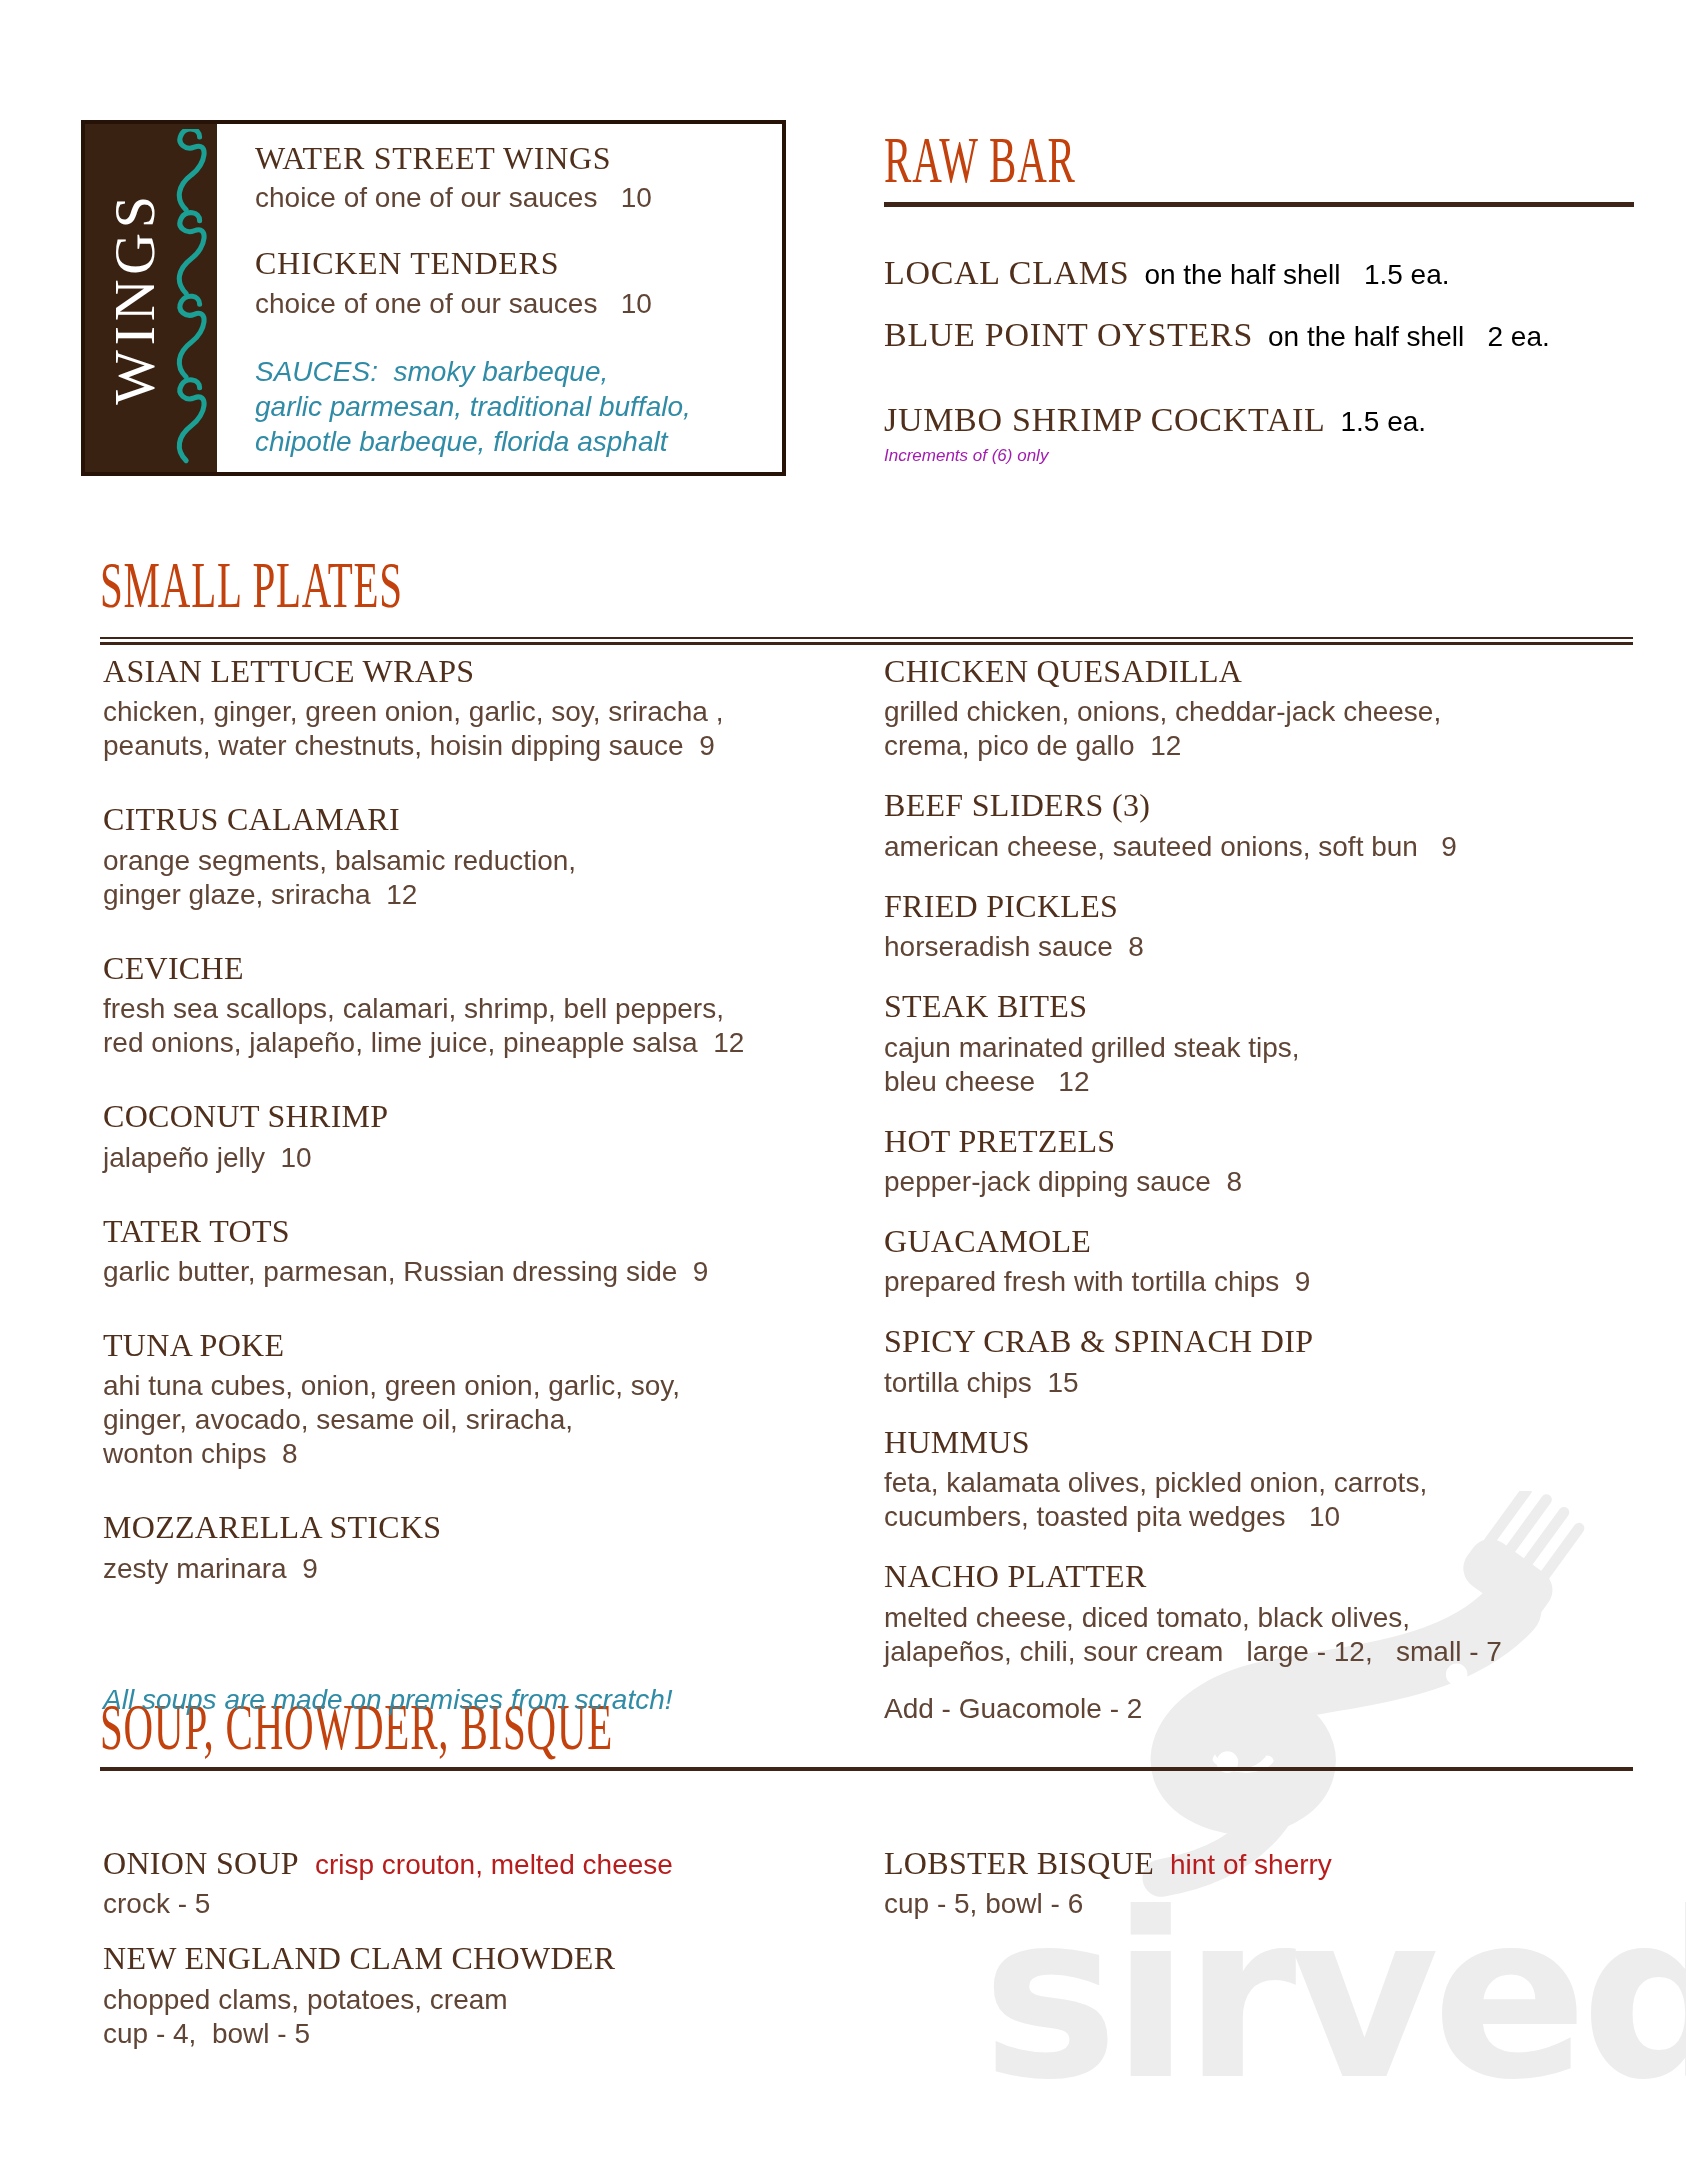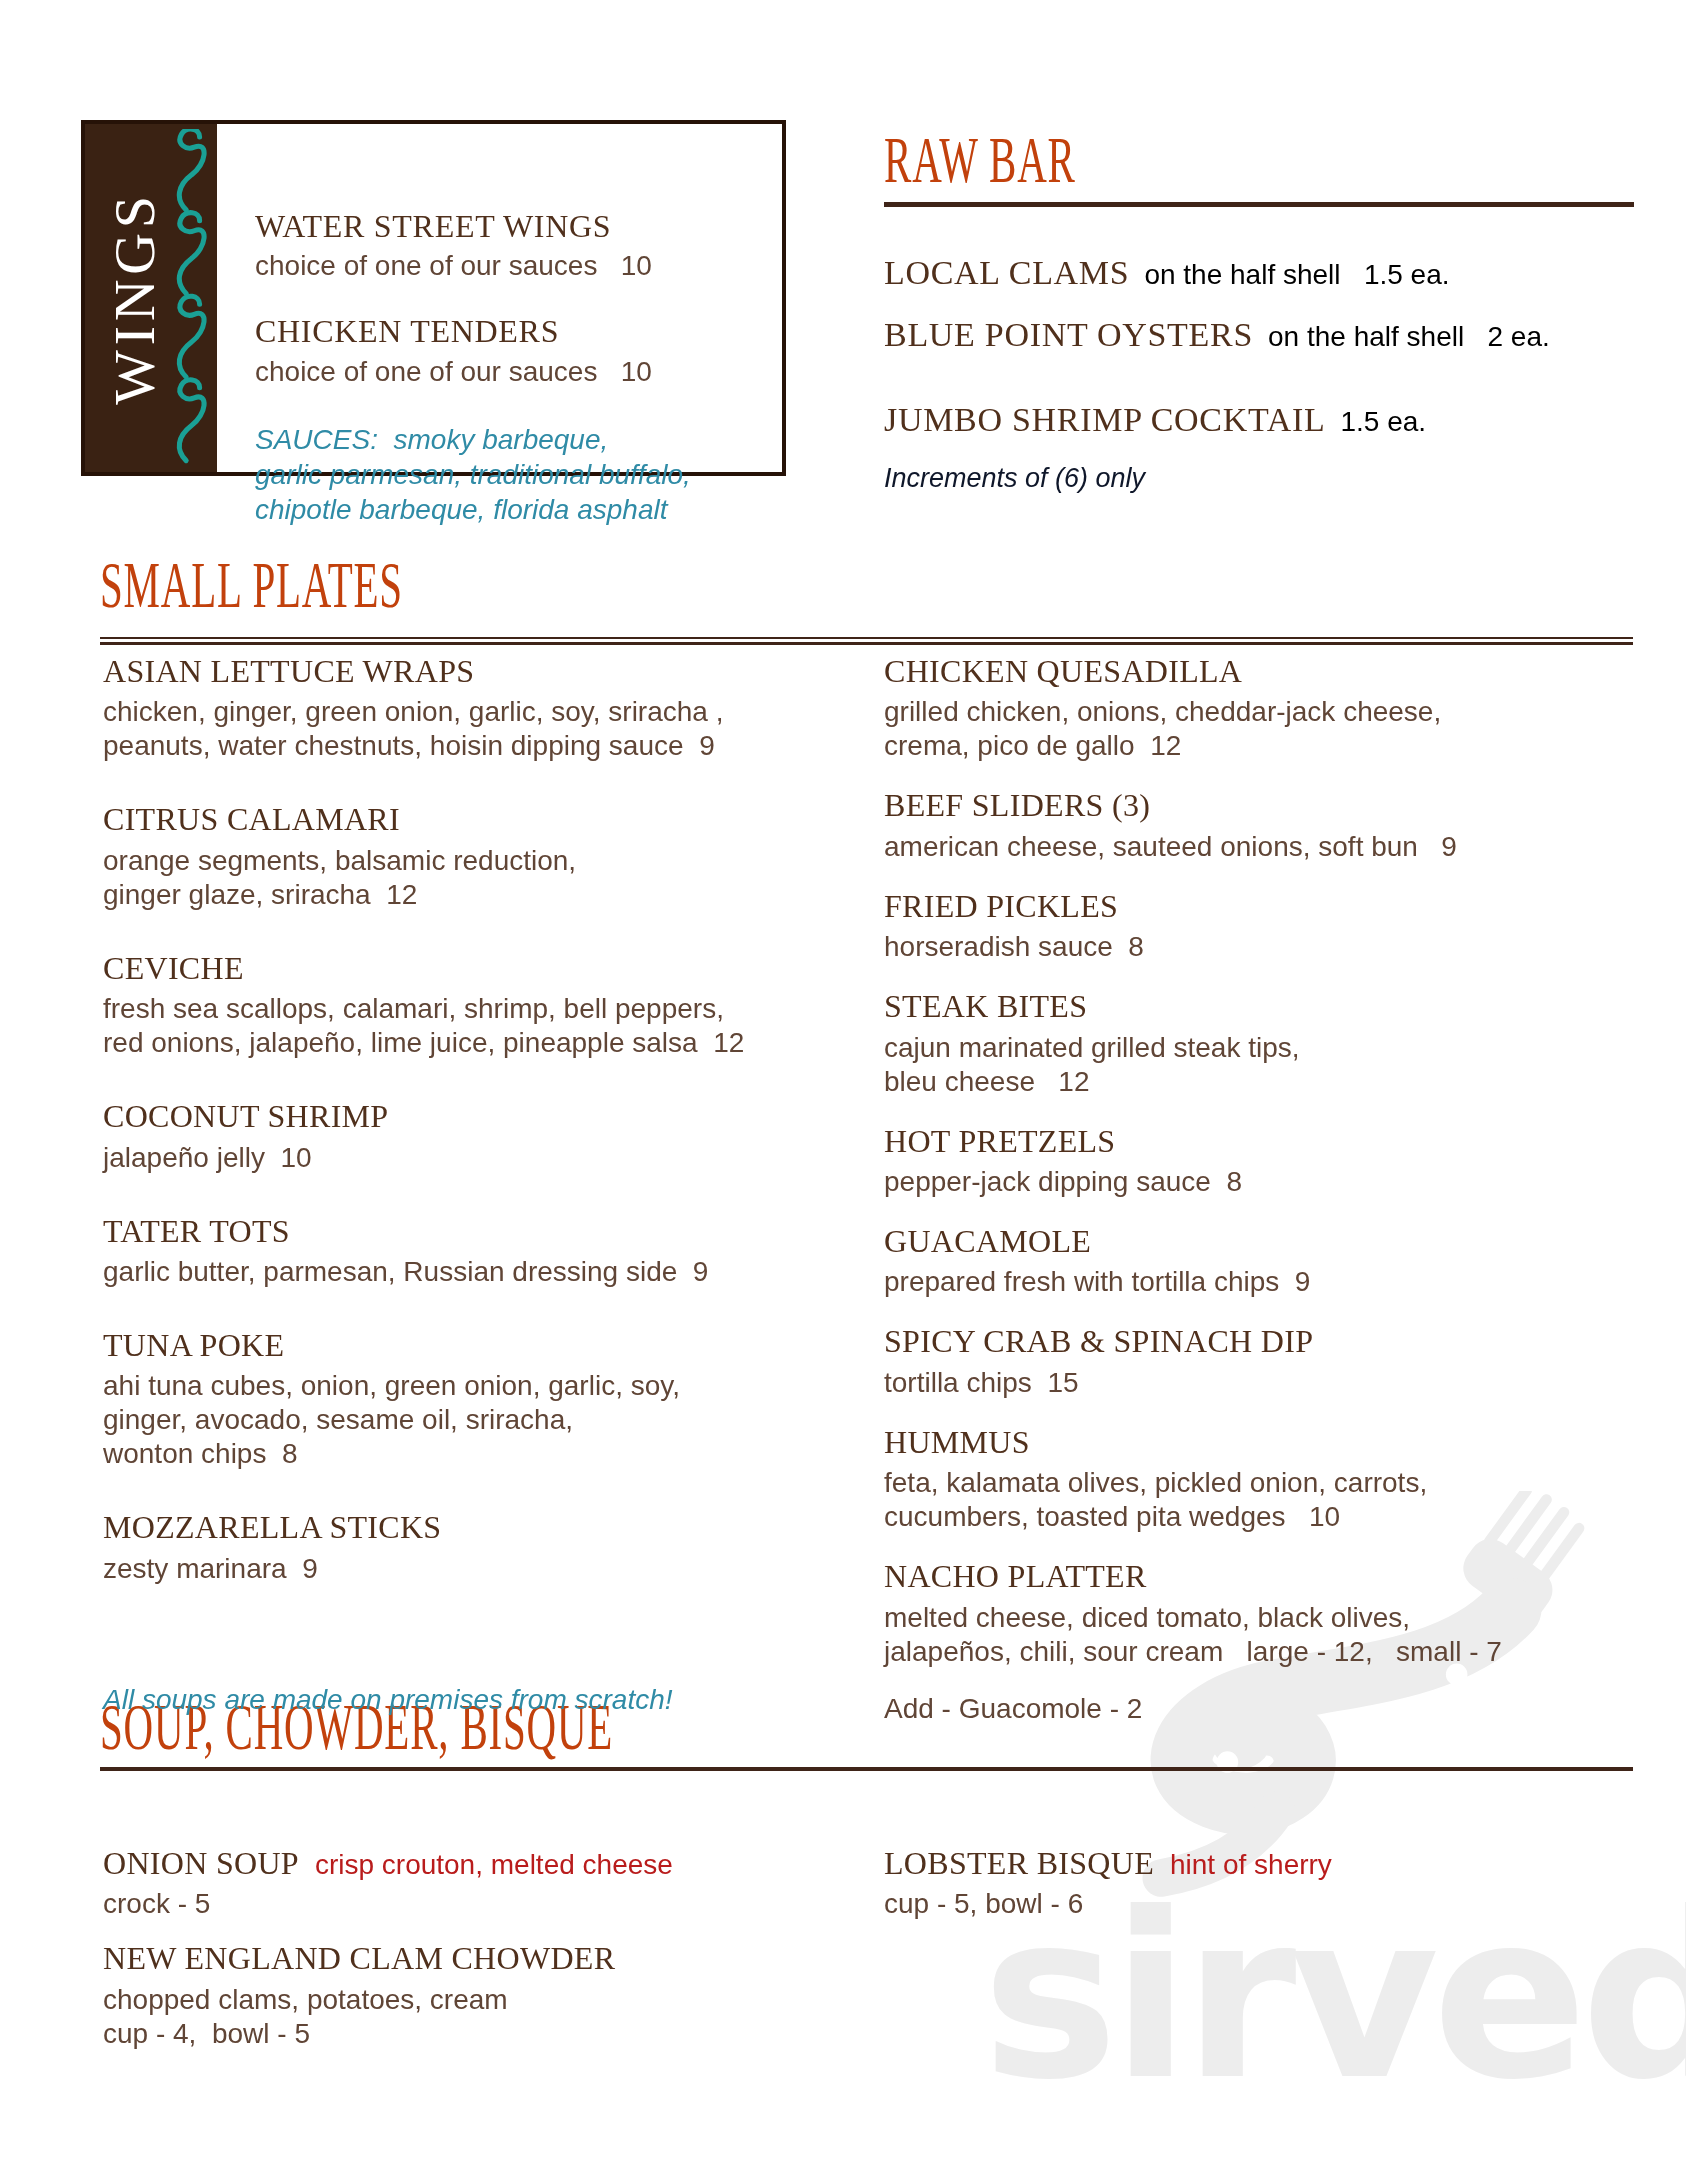--- a/index.html
+++ b/index.html
@@ -17,34 +17,34 @@
   .rule7{border:none;border-top:4.7px solid #3f2418;margin:6.7px 0 0 0;}
   .rule-double{margin-top:19px;height:2.7px;border-top:2px solid #3f2418;border-bottom:3.4px solid #3f2418;}
 
   
   .wings-box{left:81px;top:120px;width:705px;height:356px;border:4.7px solid #261207;
              box-sizing:border-box;display:flex;background:#fff;}
   .wings-rail{position:relative;width:132px;flex:none;background:#3a2213;}
   .wings-label{position:absolute;top:50%;left:49px;transform:translate(-50%,-50%) rotate(-90deg);
                color:#ffffff;font-size:58px;letter-spacing:4.7px;white-space:nowrap;}
   .wings-swirls{position:absolute;top:5.4px;right:1.3px;}
-  .wings-content{padding:36px 20px 0 38px;margin-top:48px;}
+  .wings-content{padding:16px 20px 0 38px;}
   .wx-name{font-size:32px;color:#50301c;letter-spacing:0.7px;}
   .wx-desc{font-size:28px;color:#604536;margin-top:5.4px;white-space:pre-wrap;}
   .wings-content .menu-item{margin-bottom:31px;}
   .wings-note{margin-top:34px;font-size:28px;line-height:1.26;font-style:italic;
               color:#2f8ba6;white-space:pre-wrap;}
 
   
   .raw-bar{left:884px;top:128px;width:750px;}
   .rb-item{margin-top:47px;white-space:nowrap;}
   .rb-item:nth-of-type(2){margin-top:24px;}
   .rb-name{font-family:"Liberation Serif",serif;font-size:34px;color:#50301c;letter-spacing:0.7px;}
   .rb-desc{font-size:28px;color:#000000;margin-left:15px;white-space:pre-wrap;}
-  .rb-note{margin-top:24px;font-size:27px;font-style:italic;color:#0f172a;}
+  .rb-note{margin-top:7px;font-size:17px;font-style:italic;color:#a21caf;}
 
   
   .sp-header{left:100px;top:553px;width:1533px;}
   .col{width:762px;}
   .col-left{left:103px;top:653px;}
   .col-right{left:884px;top:653px;width:756px;}
   .menu-item{margin-bottom:38px;}
   .col-right .menu-item{margin-bottom:24px;}
   .mi-name{font-family:"Liberation Serif",serif;font-size:32px;color:#50301c;letter-spacing:0.3px;}
   .mi-lines{margin-top:5.4px;font-size:28px;line-height:34px;color:#604536;white-space:pre-wrap;}

